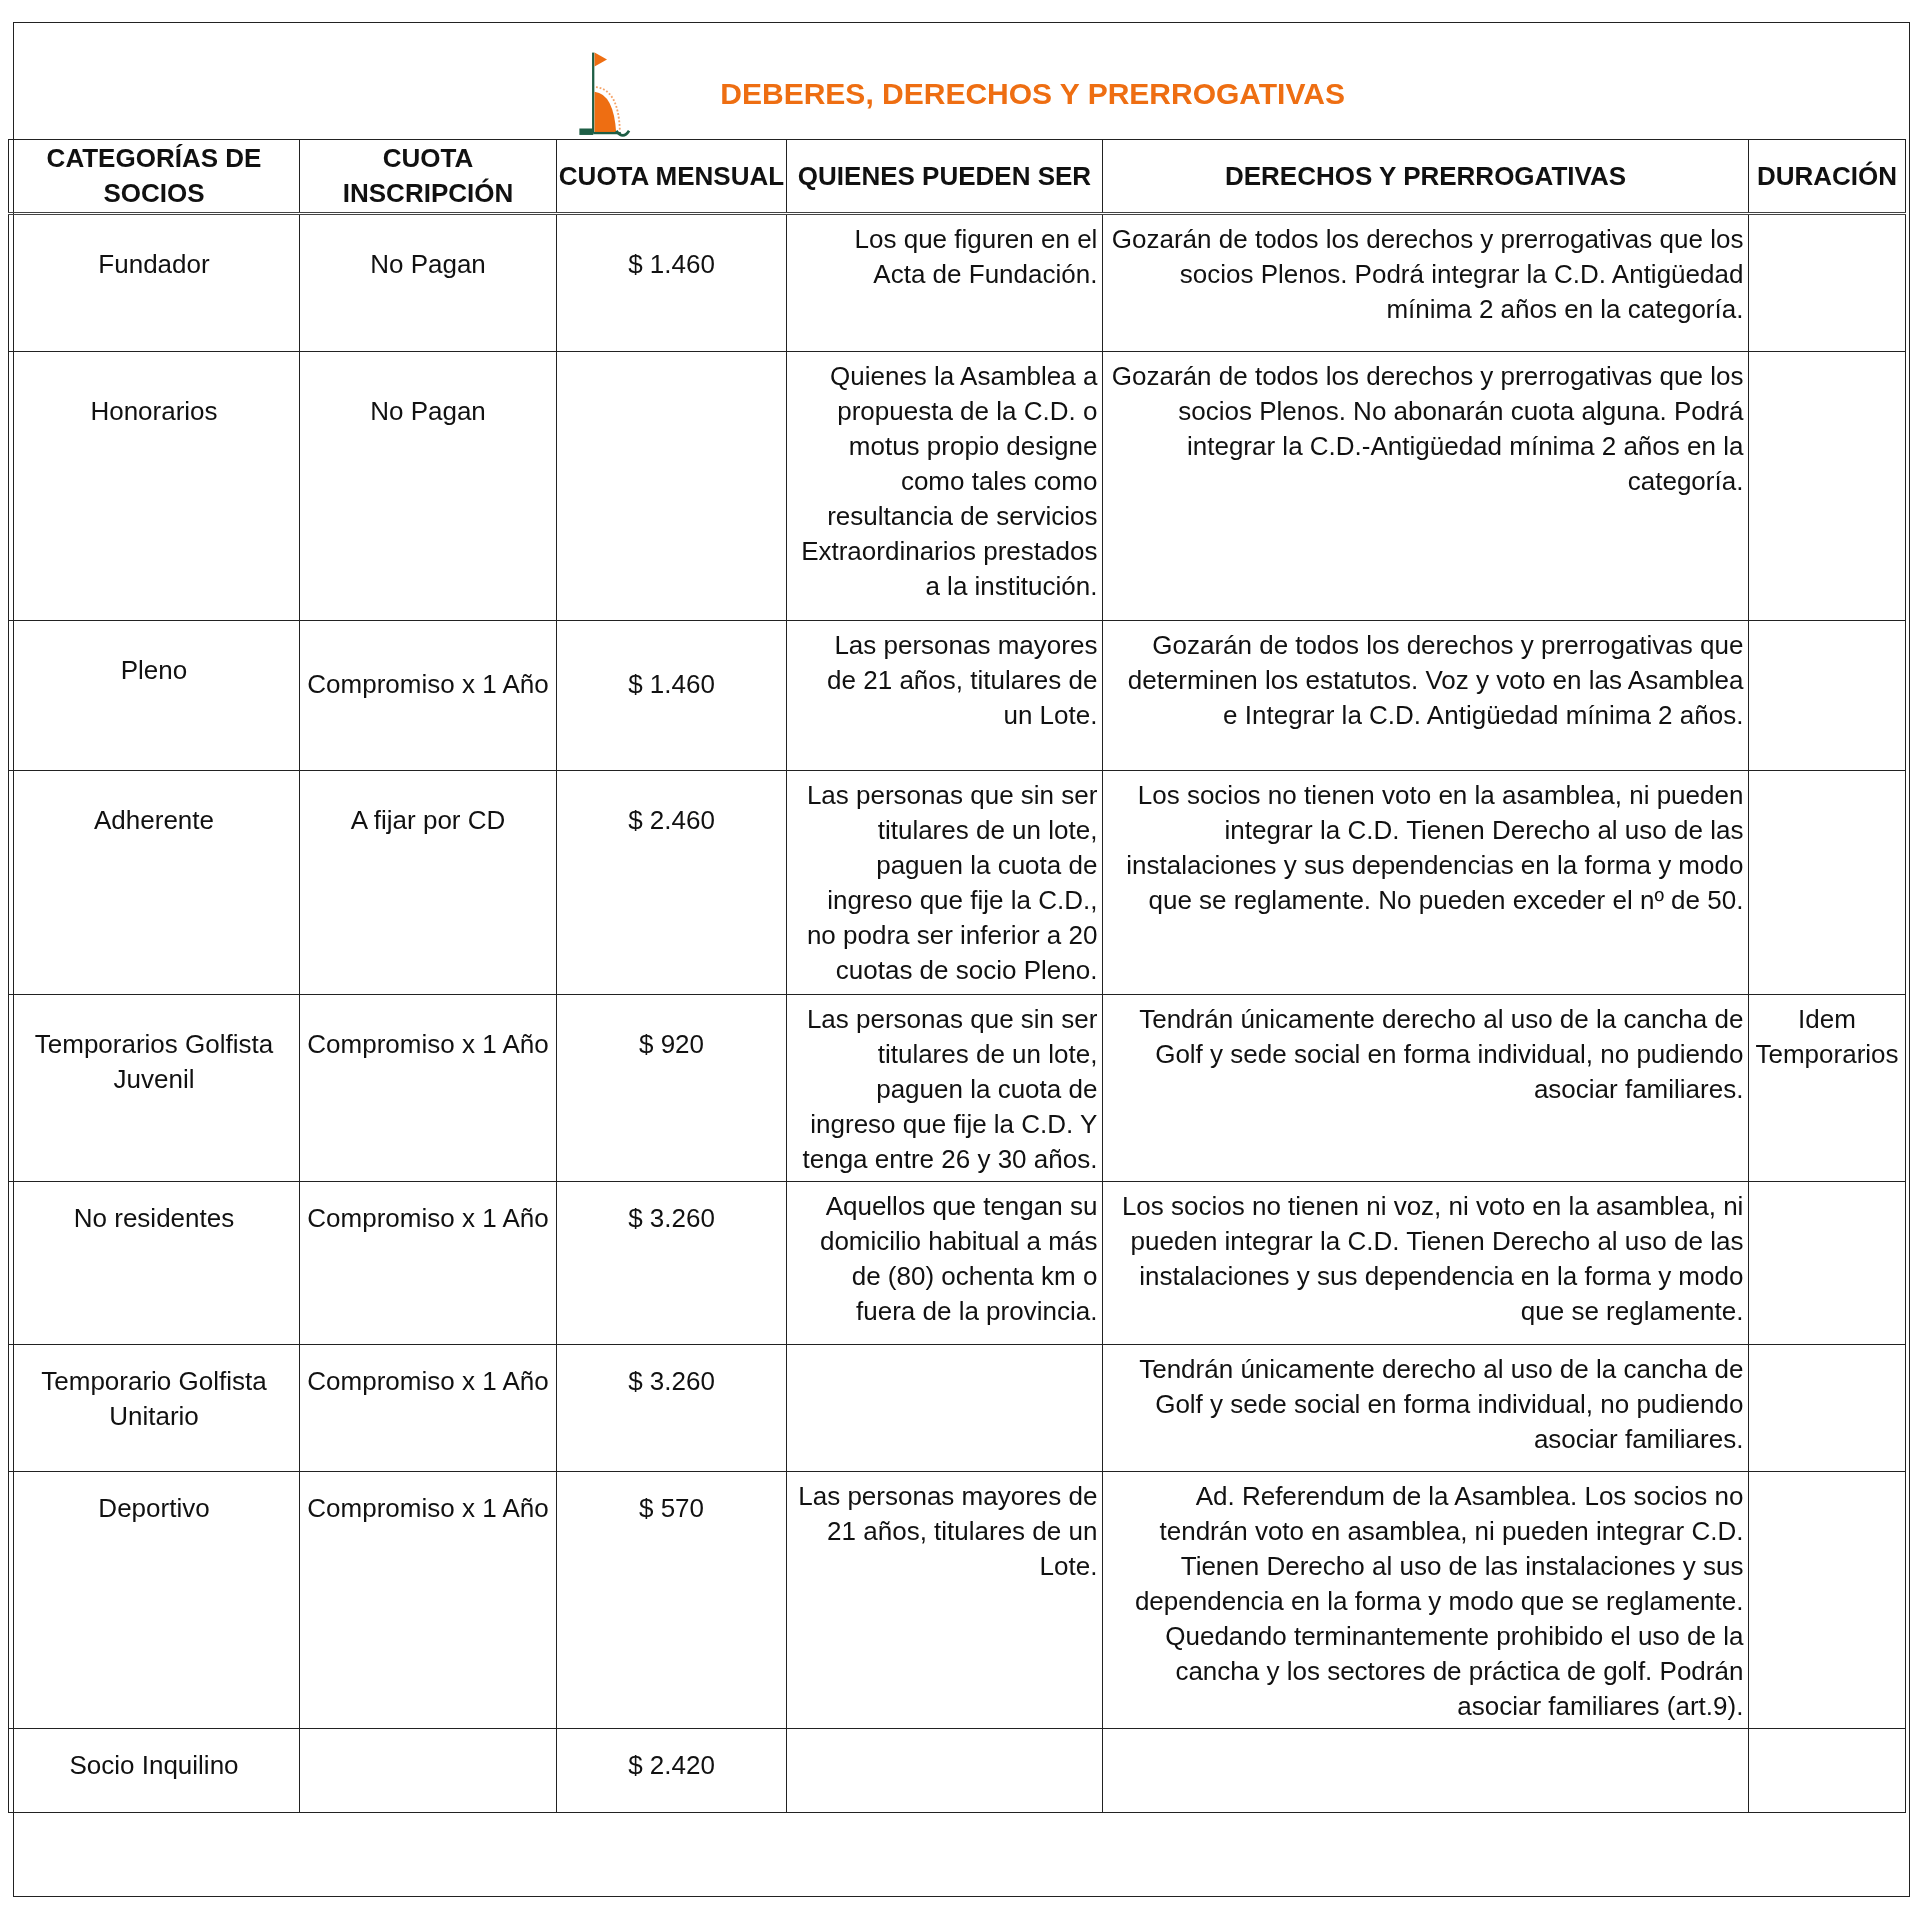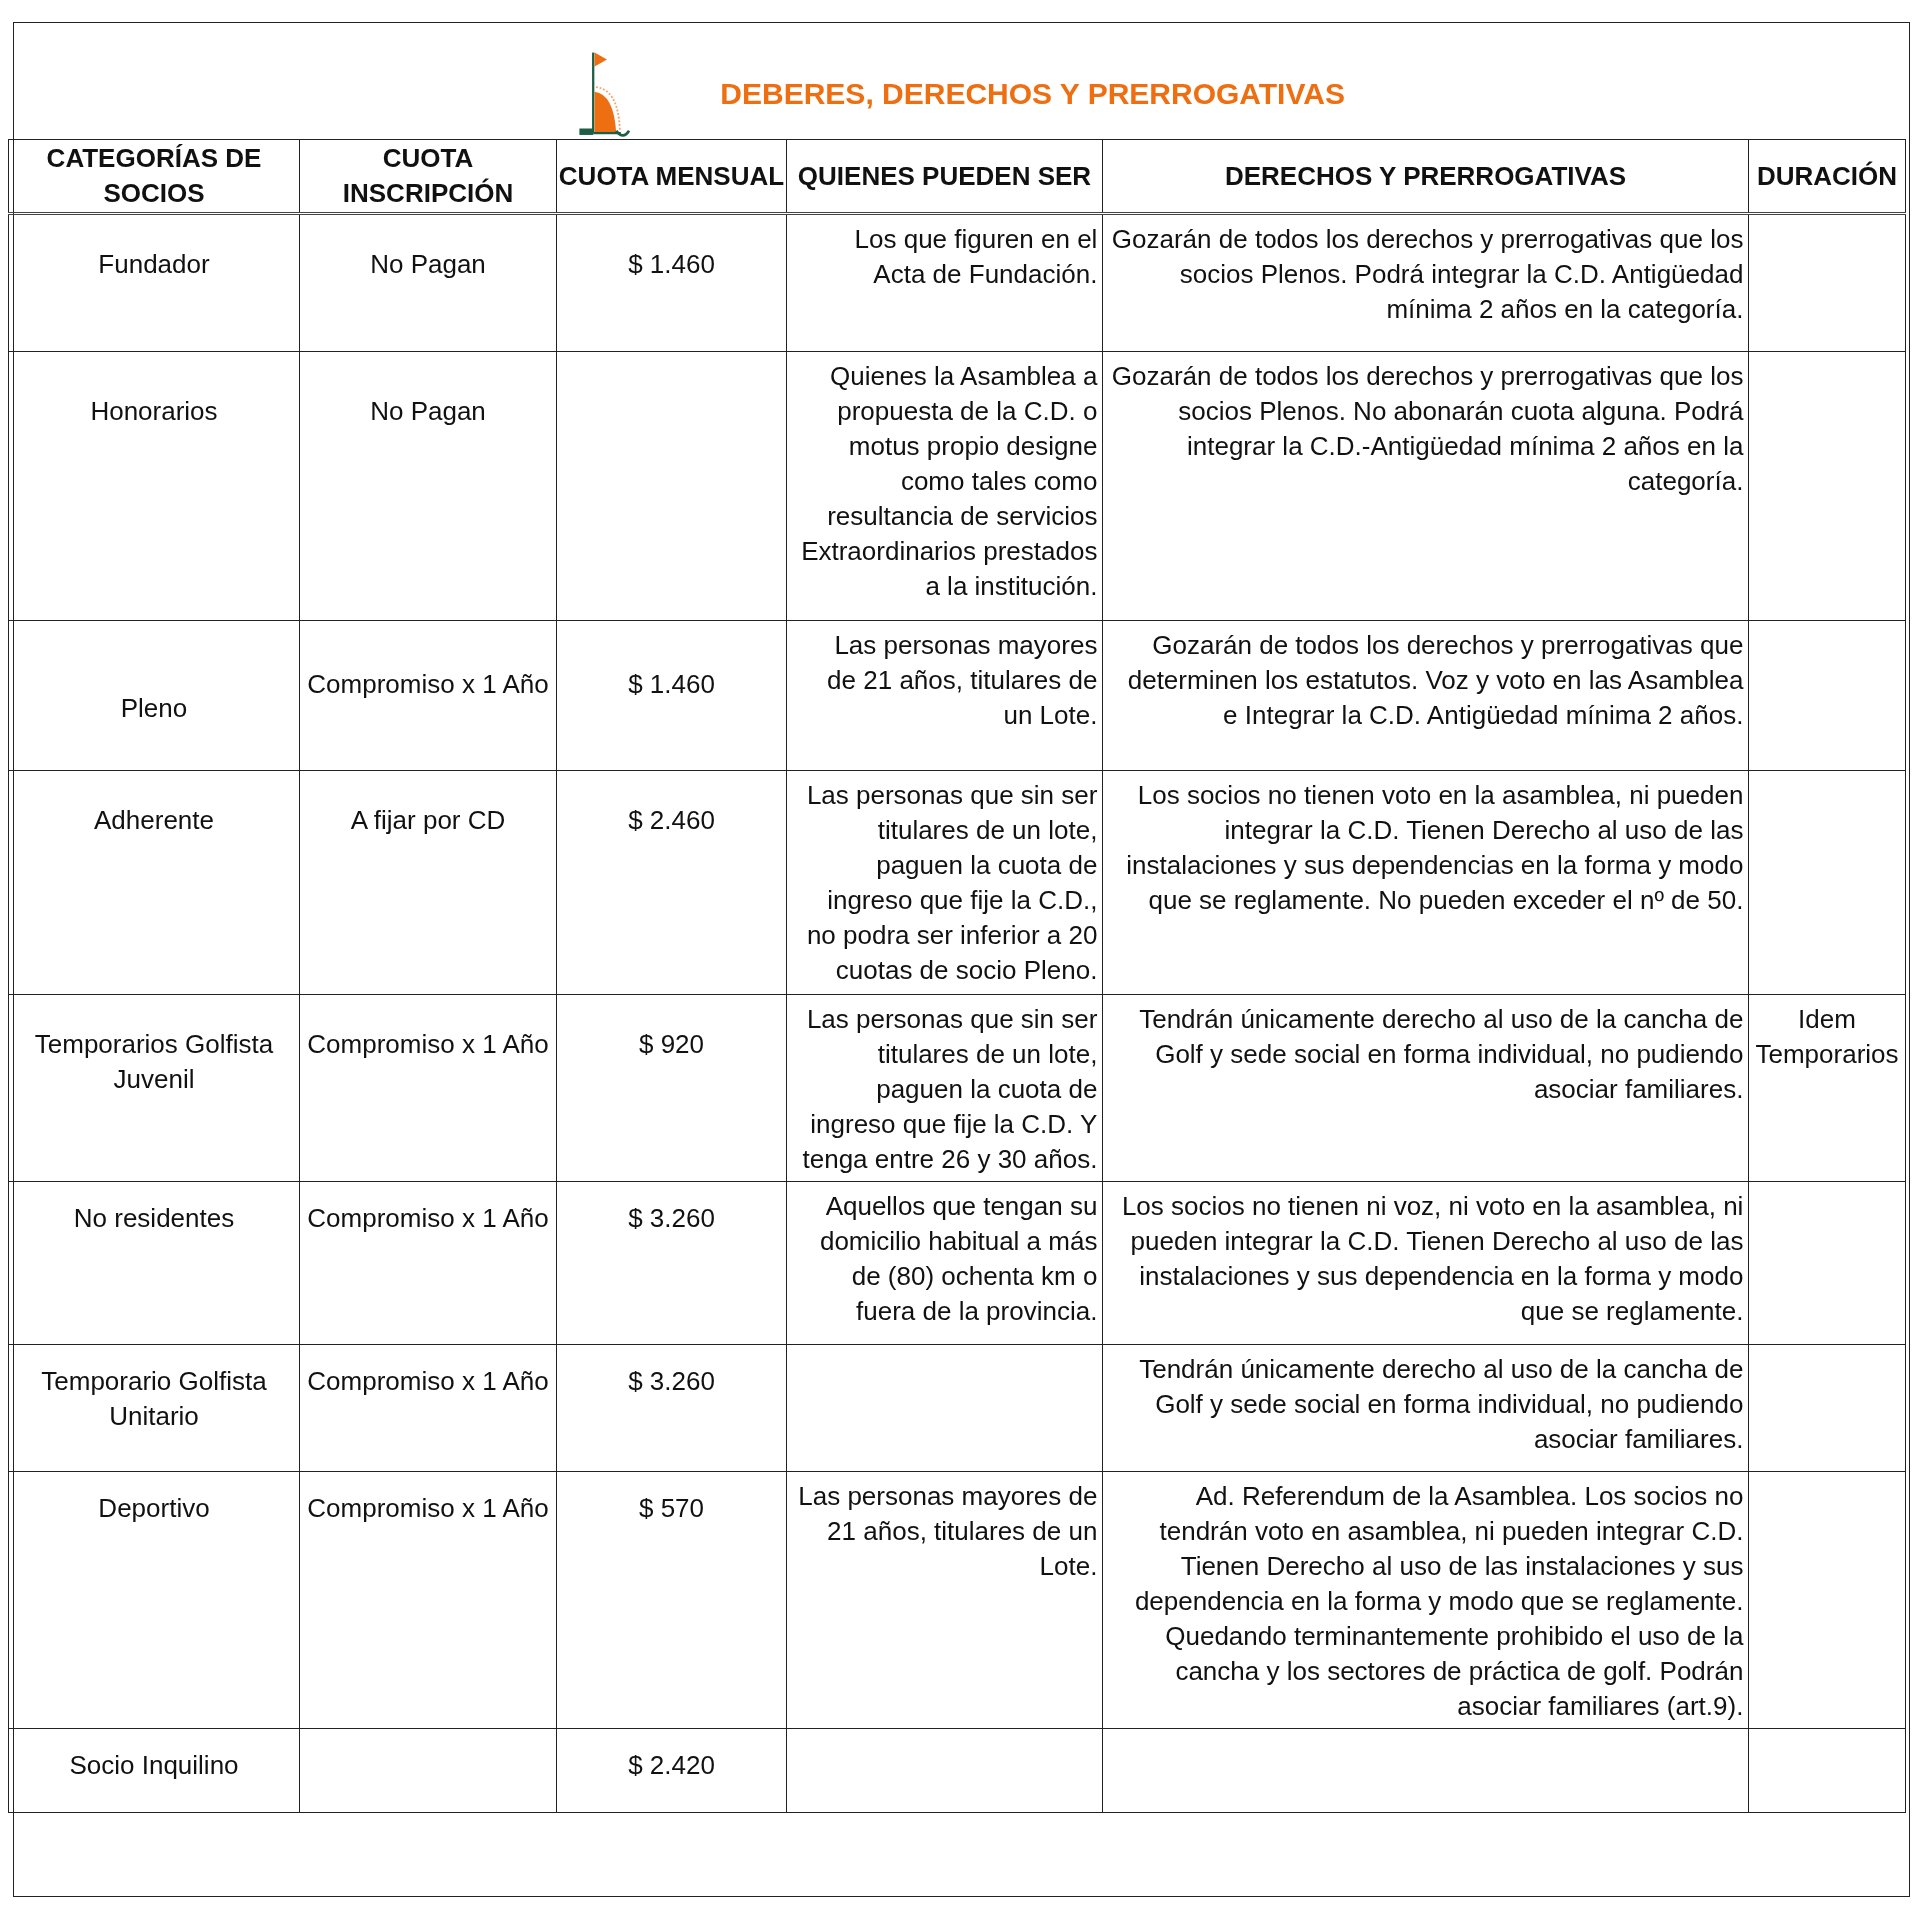--- a/index.html
+++ b/index.html
@@ -63,21 +63,21 @@
     </tr>
     <tr style="height:269px">
       <td class="c" style="padding-top:42px">Honorarios</td>
       <td class="c" style="padding-top:42px">No Pagan</td>
       <td class="c"></td>
       <td class="t" style="padding-left:14px">Quienes la Asamblea a propuesta de la C.D. o motus propio designe como tales como resultancia de servicios Extraordinarios prestados a la institución.</td>
       <td class="t">Gozarán de todos los derechos y prerrogativas que los socios Plenos. No abonarán cuota alguna. Podrá integrar la C.D.-Antigüedad mínima 2 años en la categoría.</td>
       <td class="c"></td>
     </tr>
     <tr style="height:150px">
-      <td class="c" style="padding-top:70px">Pleno</td>
+      <td class="c" style="padding-top:32px">Pleno</td>
       <td class="c" style="padding-top:46px">Compromiso x 1 Año</td>
       <td class="c" style="padding-top:46px">$ 1.460</td>
       <td class="t" style="padding-left:14px">Las personas mayores de 21 años, titulares de un Lote.</td>
       <td class="t">Gozarán de todos los derechos y prerrogativas que determinen los estatutos. Voz y voto en las Asamblea e Integrar la C.D. Antigüedad mínima 2 años.</td>
       <td class="c"></td>
     </tr>
     <tr style="height:224px">
       <td class="c">Adherente</td>
       <td class="c">A fijar por CD</td>
       <td class="c">$ 2.460</td>

